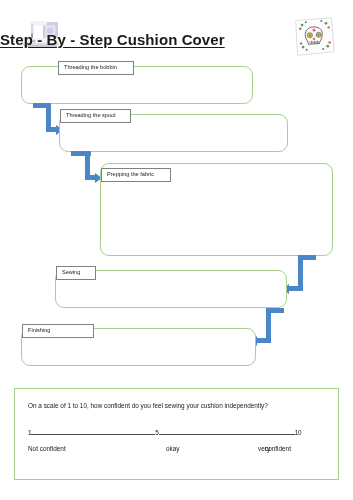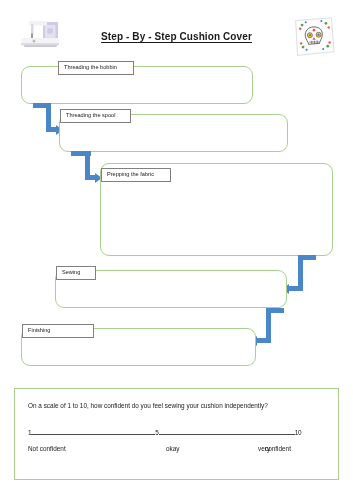--- a/index.html
+++ b/index.html
@@ -28,22 +28,21 @@
   }
   .cushion-img {
     position: absolute;
     left: 291px; top: 15px;
     width: 46px; height: 44px;
   }
   .page-title {
     position: absolute;
     left: 0; top: 31px;
     width: 353px;
-    text-align: center;
-    font-size: 10px;
+    font-size: 15px;
     font-weight: bold;
     letter-spacing: 0.1px;
     text-decoration: underline;
     text-underline-offset: 2px;
   }
 
   
   .flow-box {
     position: absolute;
     border: 1px solid #a9d08e;

